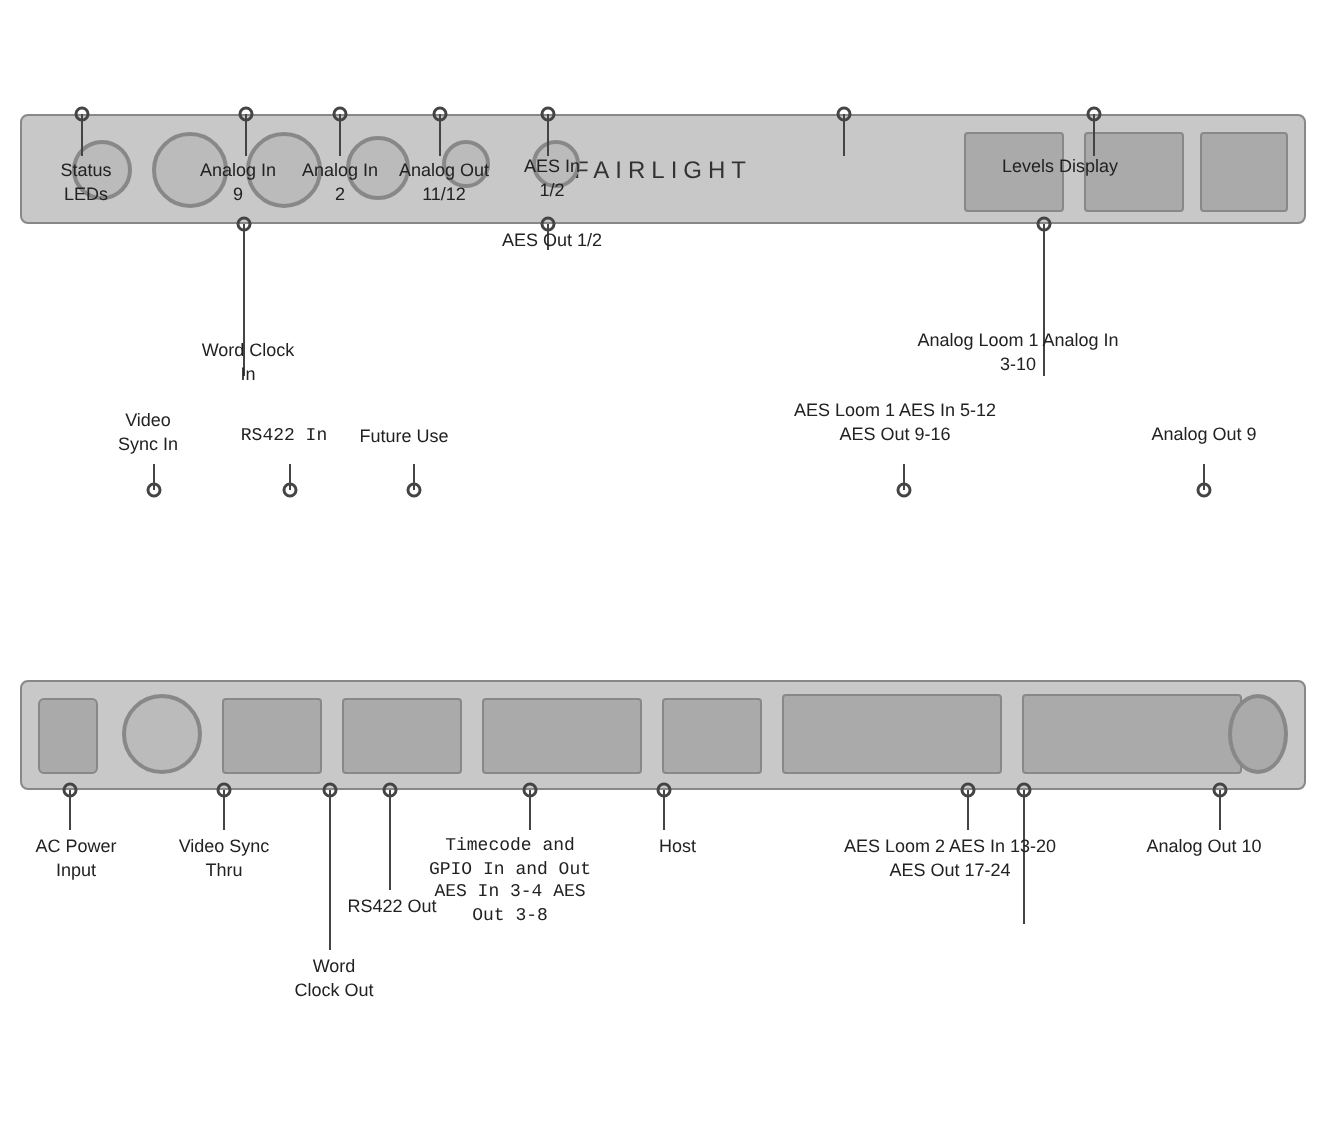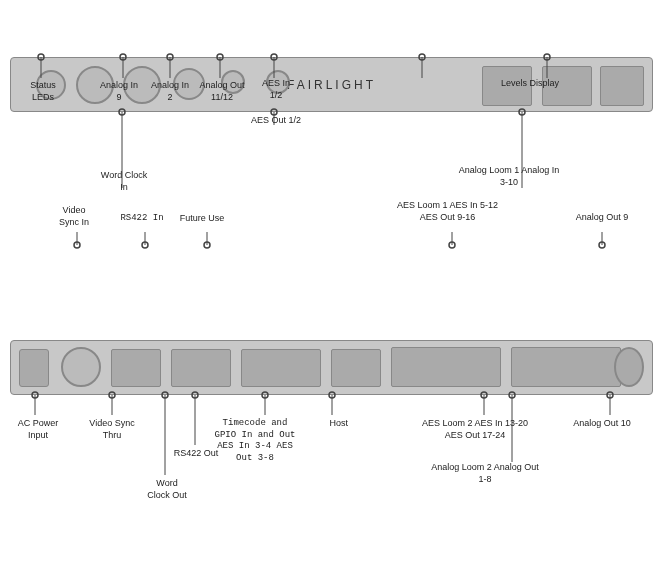--- a/index.html
+++ b/index.html
@@ -203,18 +203,16 @@
 GPIO In and Out
 AES In 3-4
 AES Out 3-8</div>
   <div class="label" style="left:312px;top:418px;width:36px;text-align:right;">Host</div>
   <div class="label" style="left:145px;top:478px;width:44px;">Word
 Clock
 Out</div>
   <div class="label" style="left:420px;top:418px;width:110px;">AES Loom 2
 AES In 13-20
 AES Out 17-24</div>
-  <div class="label" style="left:430px;top:462px;width:110px;">Analog Loom 2
-Analog Out 1-8</div>
   <div class="label" style="left:572px;top:418px;width:60px;">Analog
 Out 10</div>
 
 </div>
 
 </body></html>

